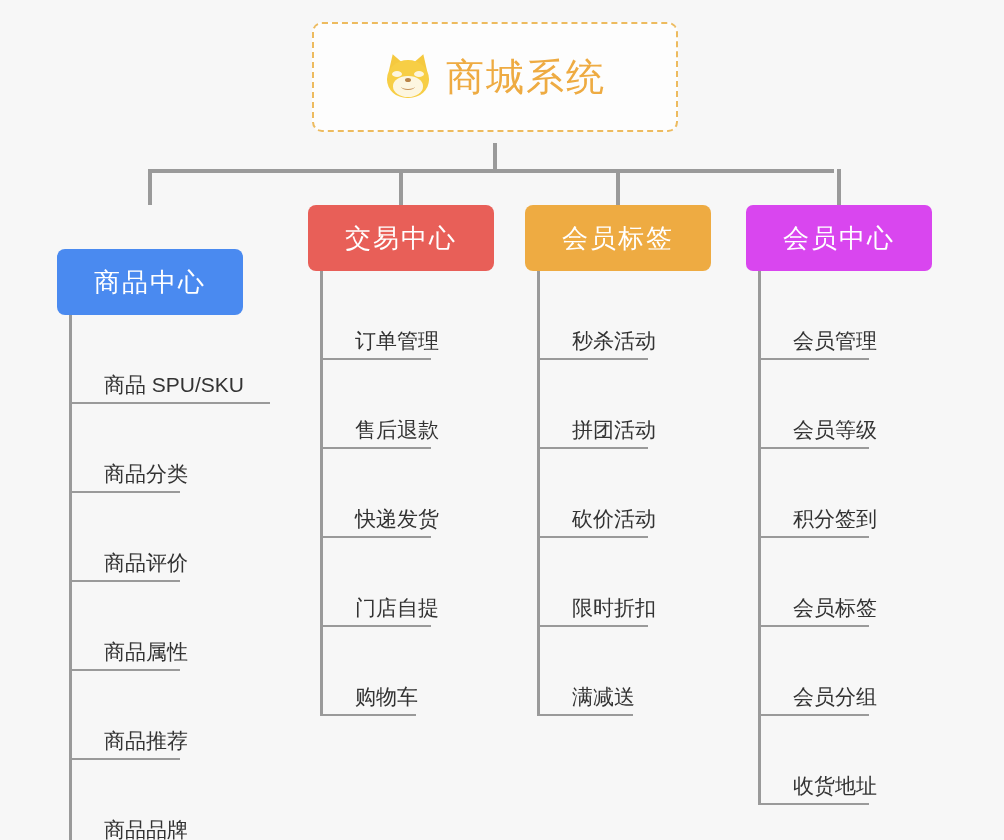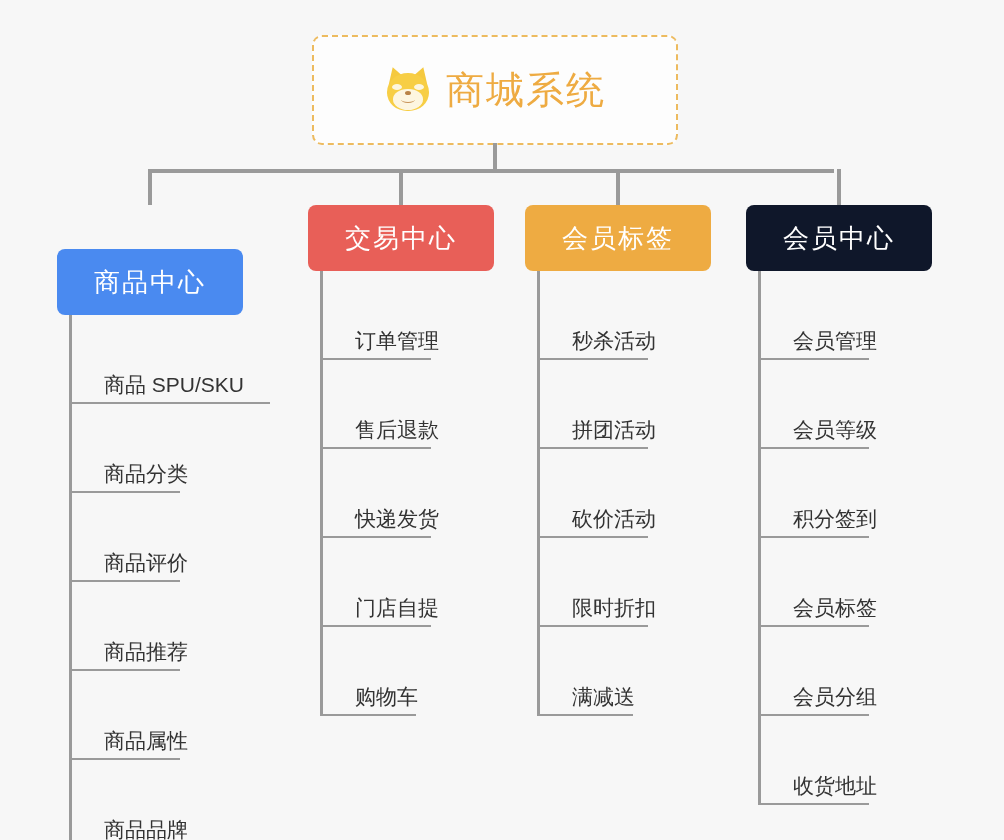--- a/index.html
+++ b/index.html
@@ -16,21 +16,21 @@
     position: relative;
     width: 1004px;
     height: 840px;
     background: #f7f7f7;
   }
 
   
   .root-node {
     position: absolute;
     left: 312px;
-    top: 35px;
+    top: 22px;
     width: 366px;
     height: 110px;
     background: #fdfdfd;
     border: 2px dashed #edbb5f;
     border-radius: 10px;
     display: flex;
     align-items: center;
     justify-content: center;
     gap: 14px;
   }
@@ -189,25 +189,25 @@
           </div>
           <div class="leaf-item">
             <span class="leaf-label">商品分类</span>
             <span class="leaf-rule" style="width: 108px;"></span>
           </div>
           <div class="leaf-item">
             <span class="leaf-label">商品评价</span>
             <span class="leaf-rule" style="width: 108px;"></span>
           </div>
           <div class="leaf-item">
+            <span class="leaf-label">商品属性</span>
+            <span class="leaf-rule" style="width: 108px;"></span>
+          </div>
+          <div class="leaf-item">
             <span class="leaf-label">商品推荐</span>
-            <span class="leaf-rule" style="width: 108px;"></span>
-          </div>
-          <div class="leaf-item">
-            <span class="leaf-label">商品属性</span>
             <span class="leaf-rule" style="width: 108px;"></span>
           </div>
           <div class="leaf-item">
             <span class="leaf-label">商品品牌</span>
             <span class="leaf-rule" style="width: 108px;"></span>
           </div>
         </div>
       </div>
       <div class="column" style="left: 308px;">
         <div class="cat-box" style="background: rgb(232, 95, 88);">交易中心</div>
@@ -253,21 +253,21 @@
             <span class="leaf-label">限时折扣</span>
             <span class="leaf-rule" style="width: 108px;"></span>
           </div>
           <div class="leaf-item">
             <span class="leaf-label">满减送</span>
             <span class="leaf-rule" style="width: 93px;"></span>
           </div>
         </div>
       </div>
       <div class="column" style="left: 746px;">
-        <div class="cat-box" style="background: #0f172a;">会员中心</div>
+        <div class="cat-box" style="background: #d946ef; border-radius: 7px;">会员中心</div>
         <div class="leaf-list">
           <div class="leaf-item">
             <span class="leaf-label">会员管理</span>
             <span class="leaf-rule" style="width: 108px;"></span>
           </div>
           <div class="leaf-item">
             <span class="leaf-label">会员等级</span>
             <span class="leaf-rule" style="width: 108px;"></span>
           </div>
           <div class="leaf-item">

